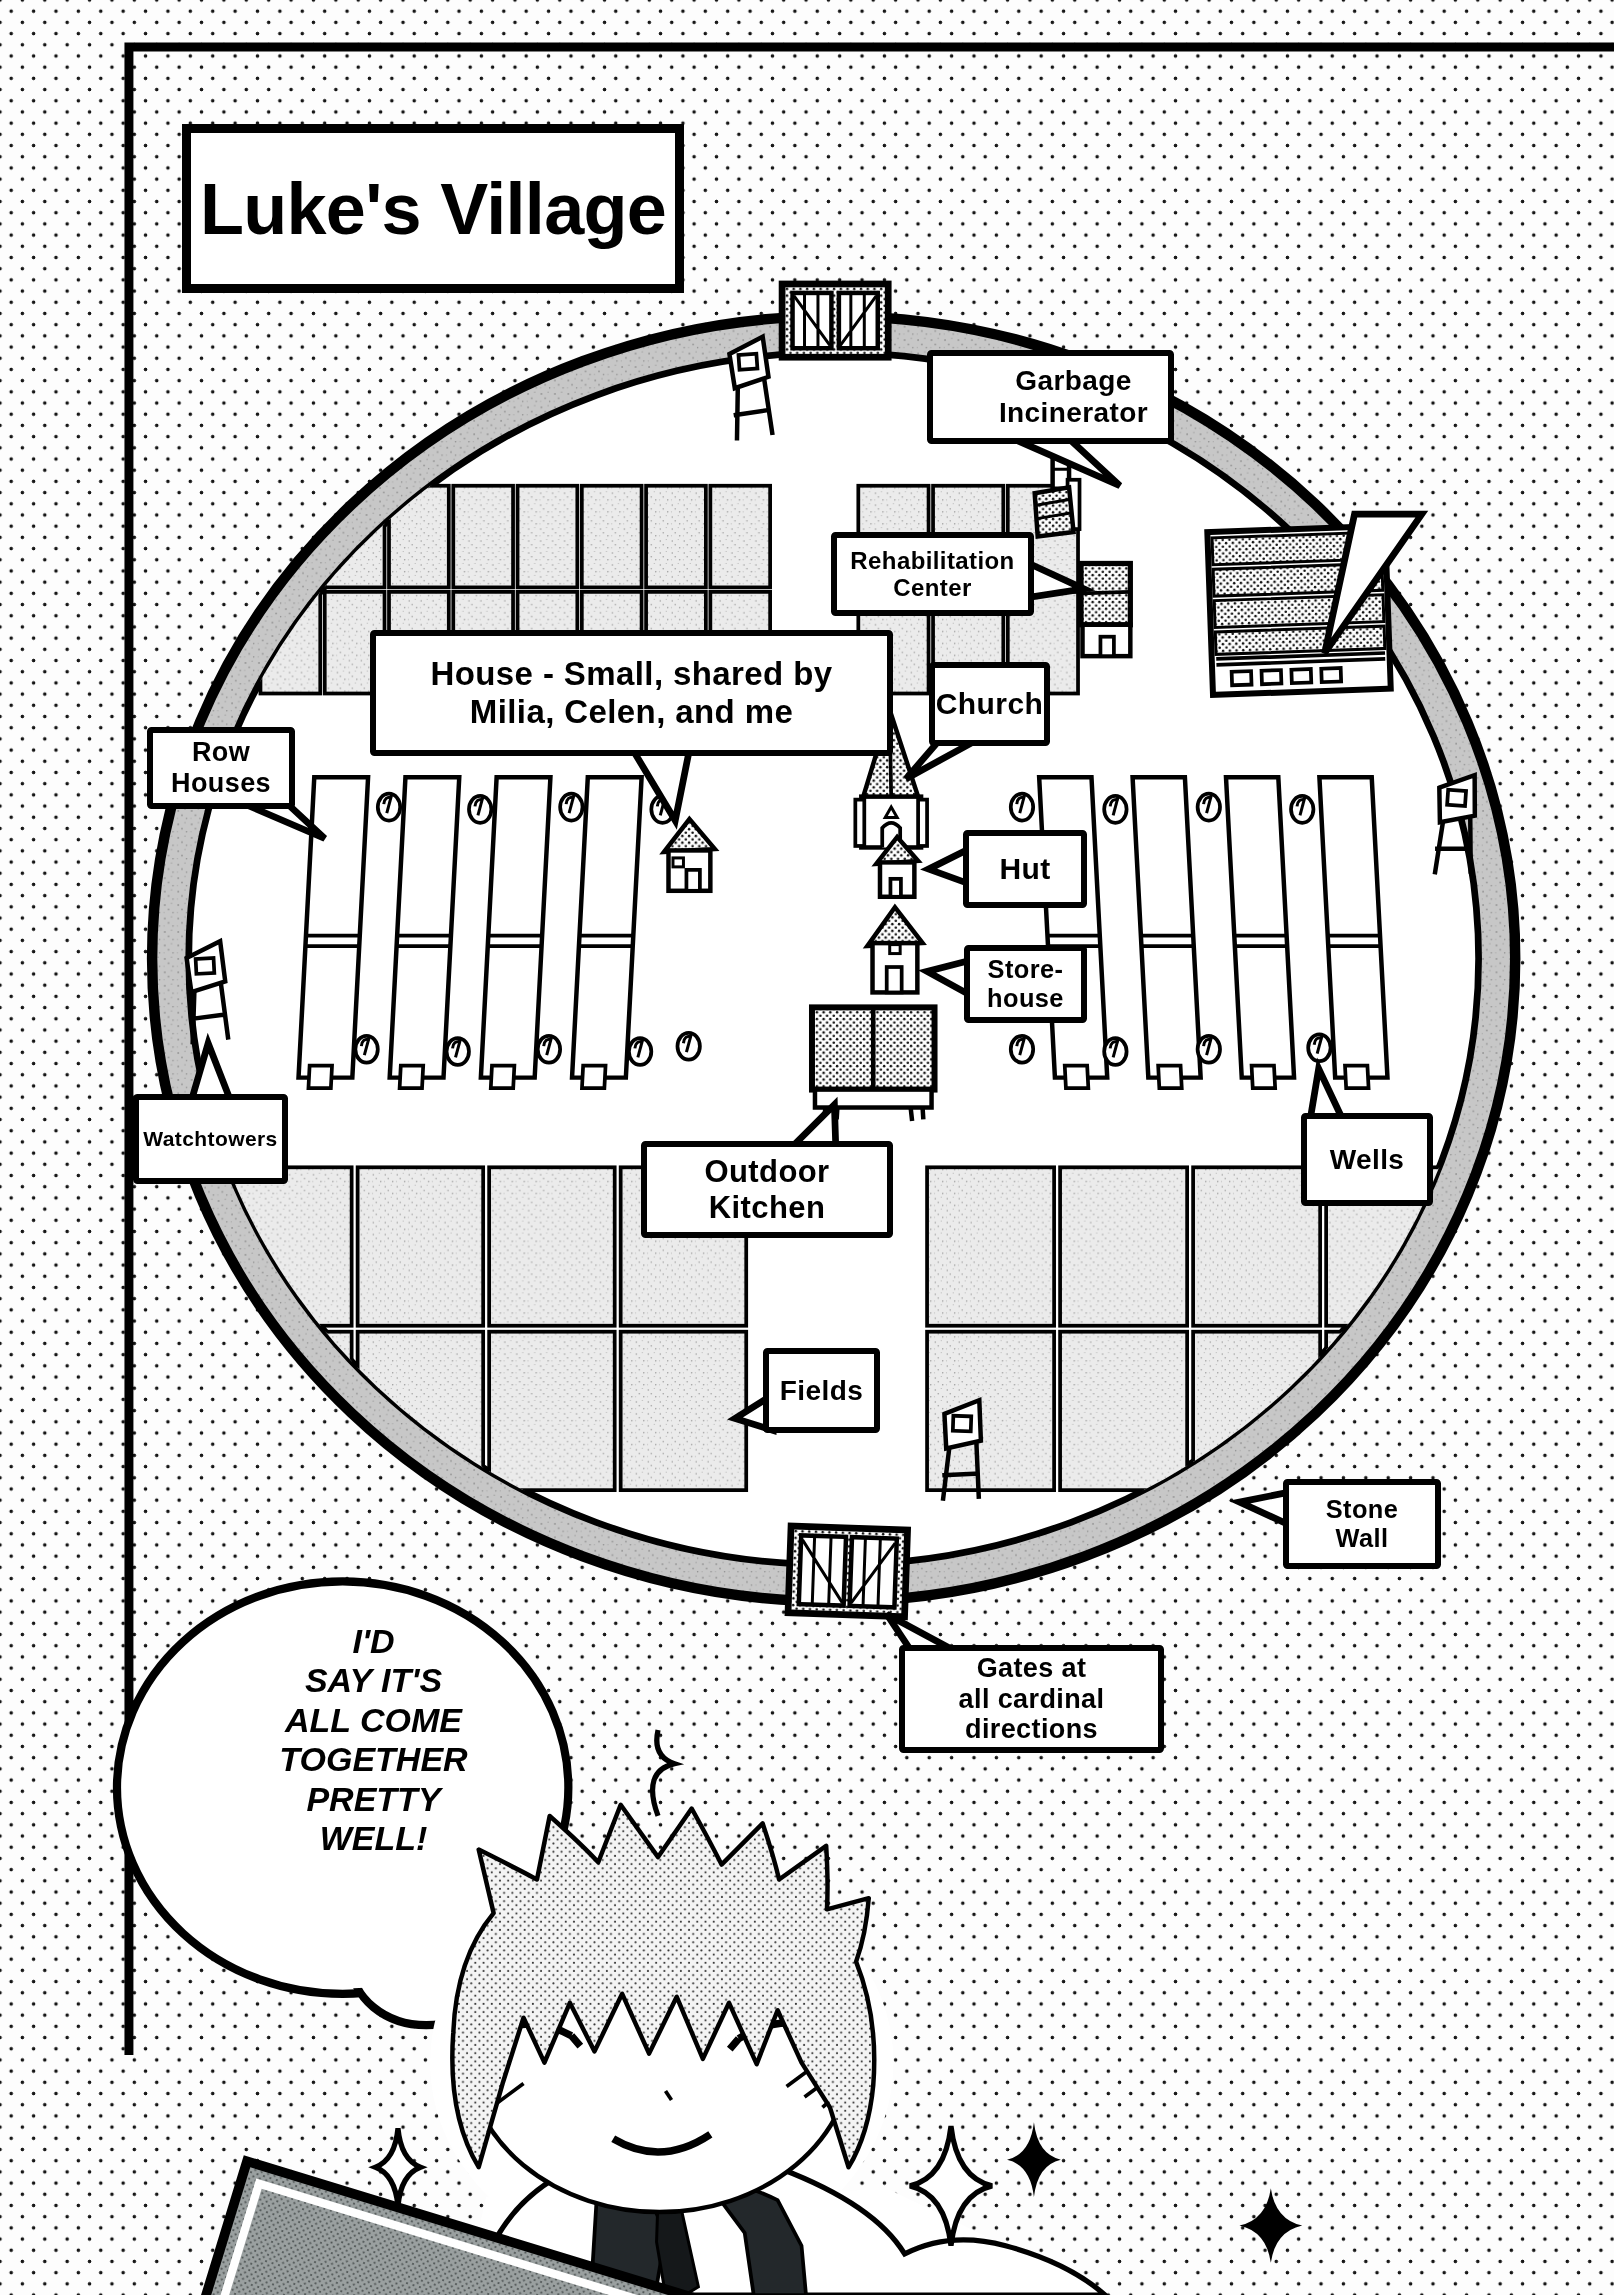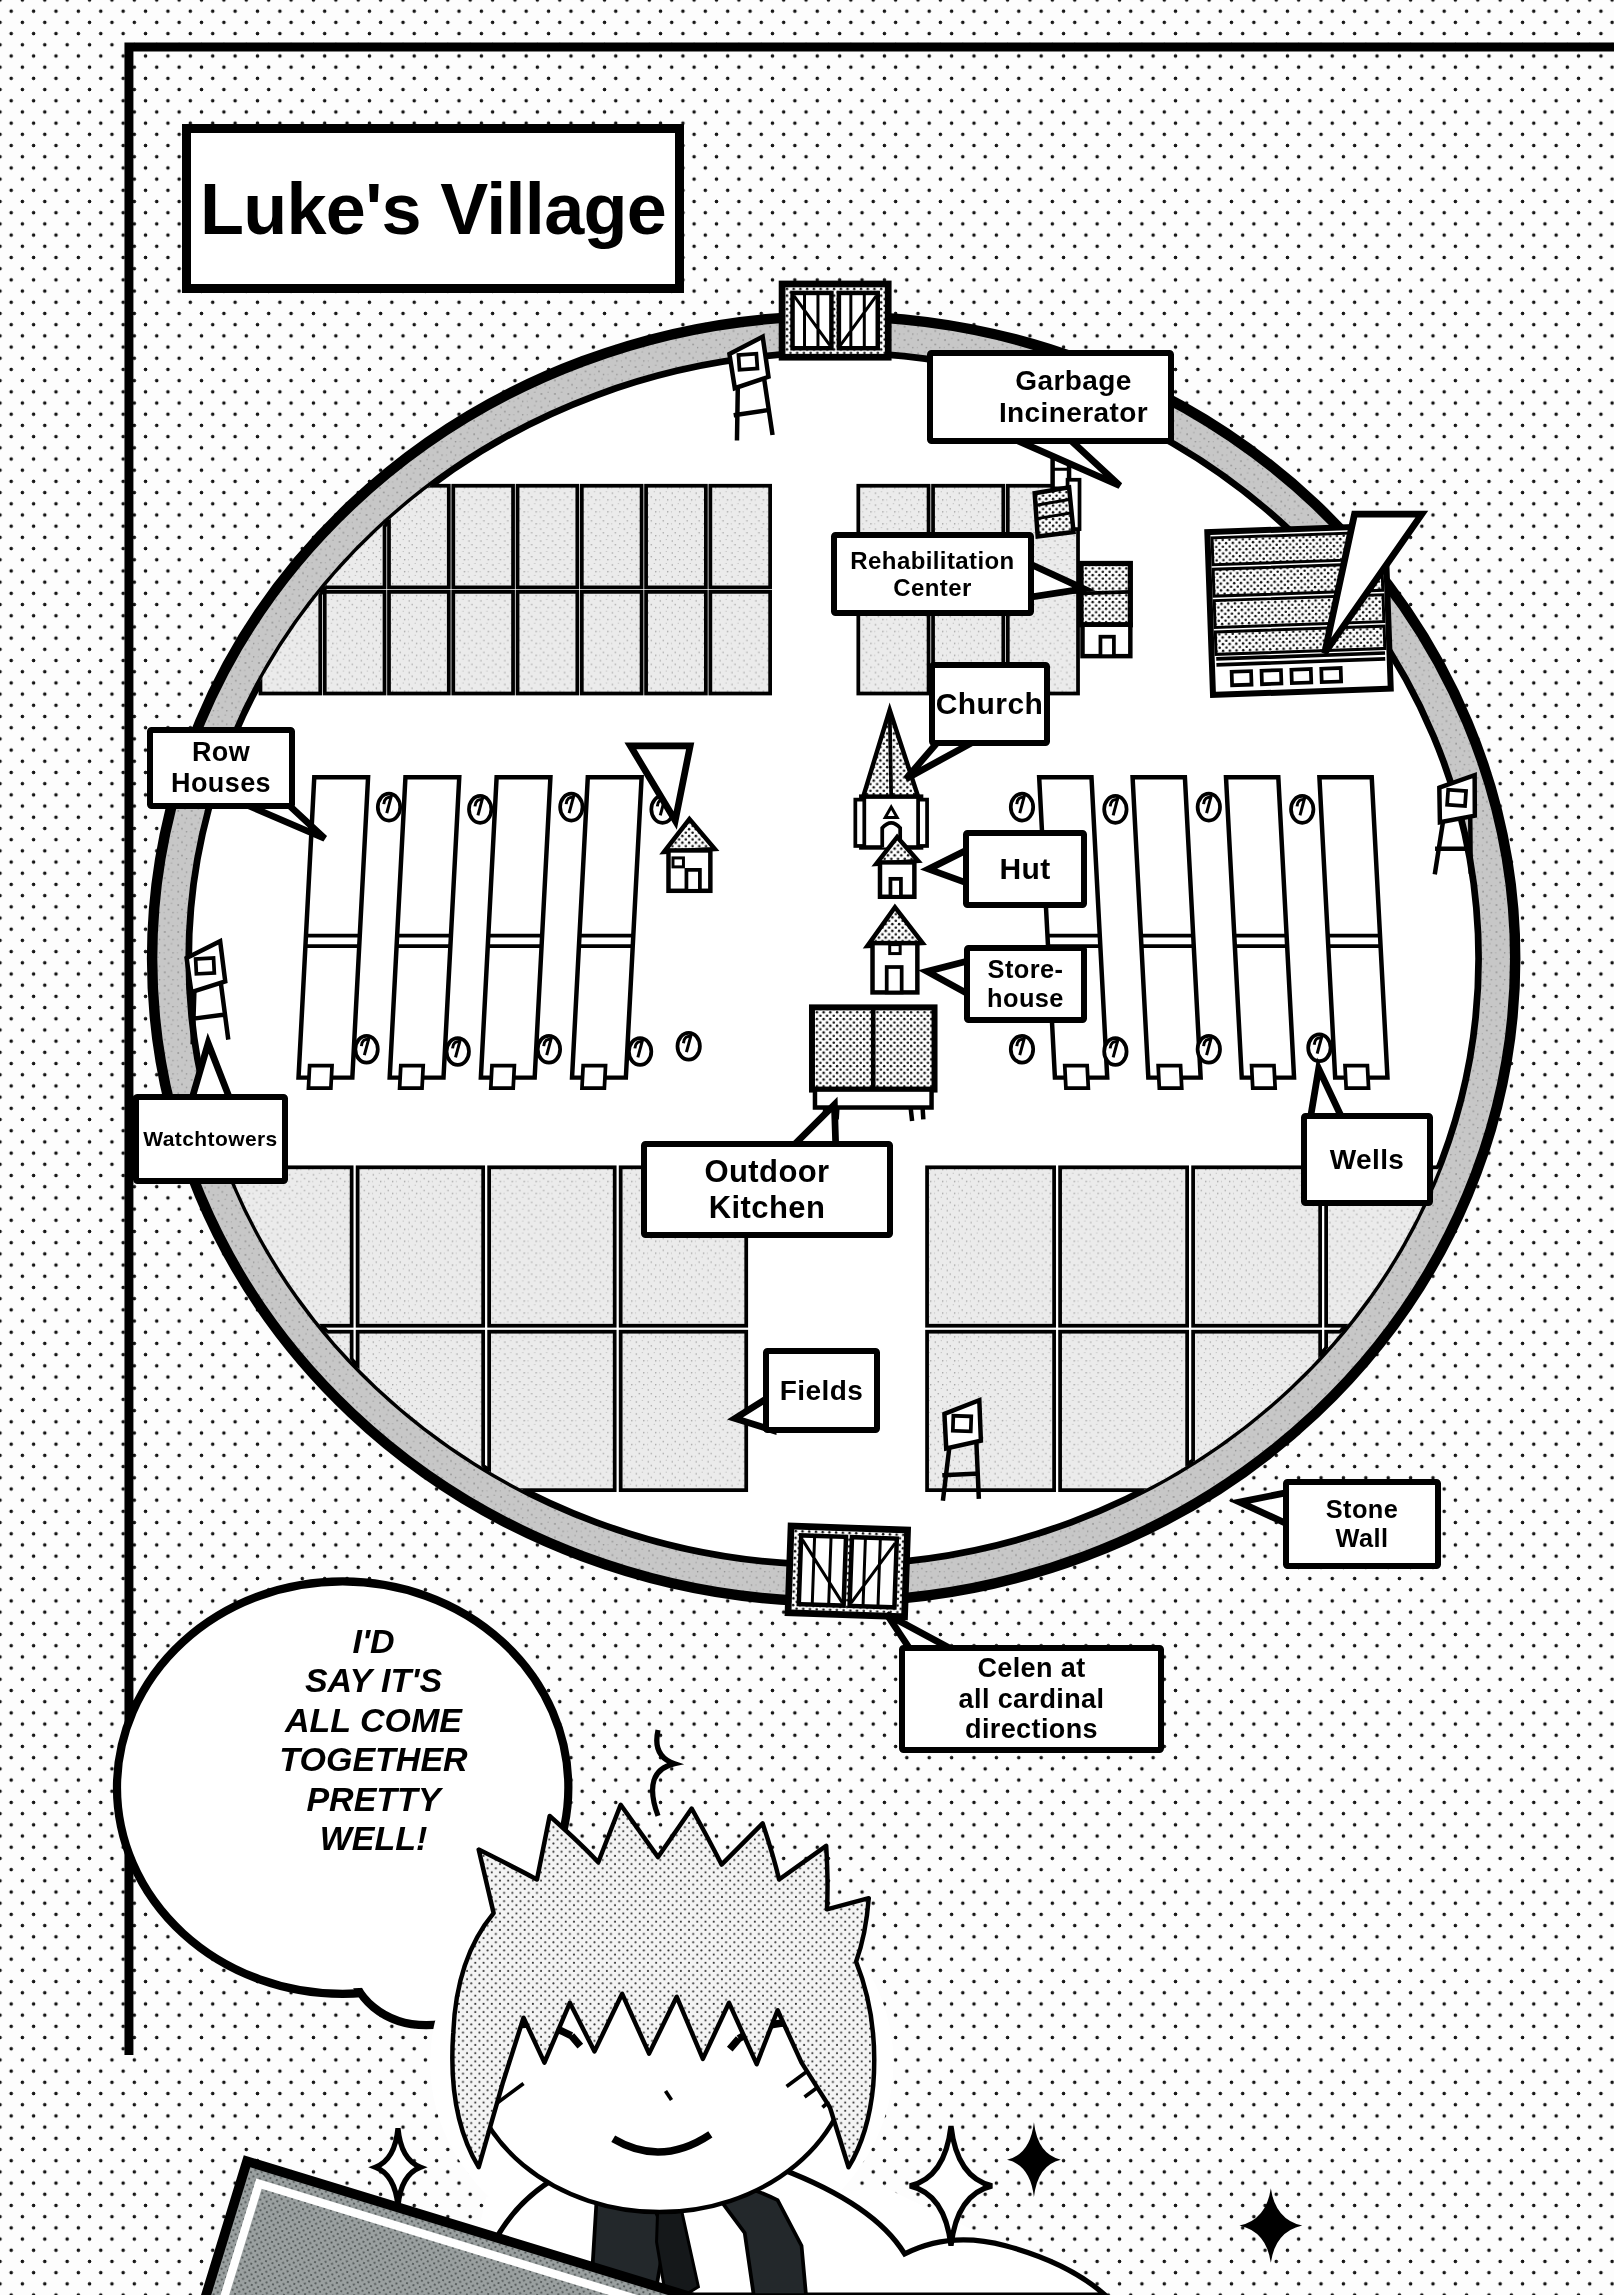--- a/index.html
+++ b/index.html
@@ -336,20 +336,24 @@
       <span>Garbage
 Incinerator</span>
     </div>
 <div class="callout" style="left:831px;top:532px;width:203px;height:84px;font-size:24px;">
       <span>Rehabilitation
 Center</span>
     </div>
 <div class="callout" style="left:929px;top:662px;width:121px;height:84px;font-size:30px;">
       <span>Church</span>
     </div>
+<div class="callout" style="left:370px;top:630px;width:523px;height:126px;font-size:33px;">
+      <span>House - Small, shared by
+Milia, Celen, and me</span>
+    </div>
 <div class="callout" style="left:147px;top:727px;width:148px;height:82px;font-size:27px;">
       <span>Row
 Houses</span>
     </div>
 <div class="callout" style="left:963px;top:830px;width:124px;height:78px;font-size:30px;">
       <span>Hut</span>
     </div>
 <div class="callout" style="left:964px;top:945px;width:123px;height:78px;font-size:25.4px;">
       <span>Store-
 house</span>
@@ -365,21 +369,21 @@
       <span>Wells</span>
     </div>
 <div class="callout" style="left:763px;top:1348px;width:117px;height:85px;font-size:28px;">
       <span>Fields</span>
     </div>
 <div class="callout" style="left:1283px;top:1479px;width:158px;height:90px;font-size:25.4px;">
       <span>Stone
 Wall</span>
     </div>
 <div class="callout" style="left:899px;top:1645px;width:265px;height:108px;font-size:27px;">
-      <span>Celen at
+      <span>Gates at
 all cardinal
 directions</span>
     </div>
 
 <div id="bubbletext" style="left:153px;top:1622px;width:441px;font-size:34px;">I'D
 SAY IT'S
 ALL COME
 TOGETHER
 PRETTY
 WELL!</div>

